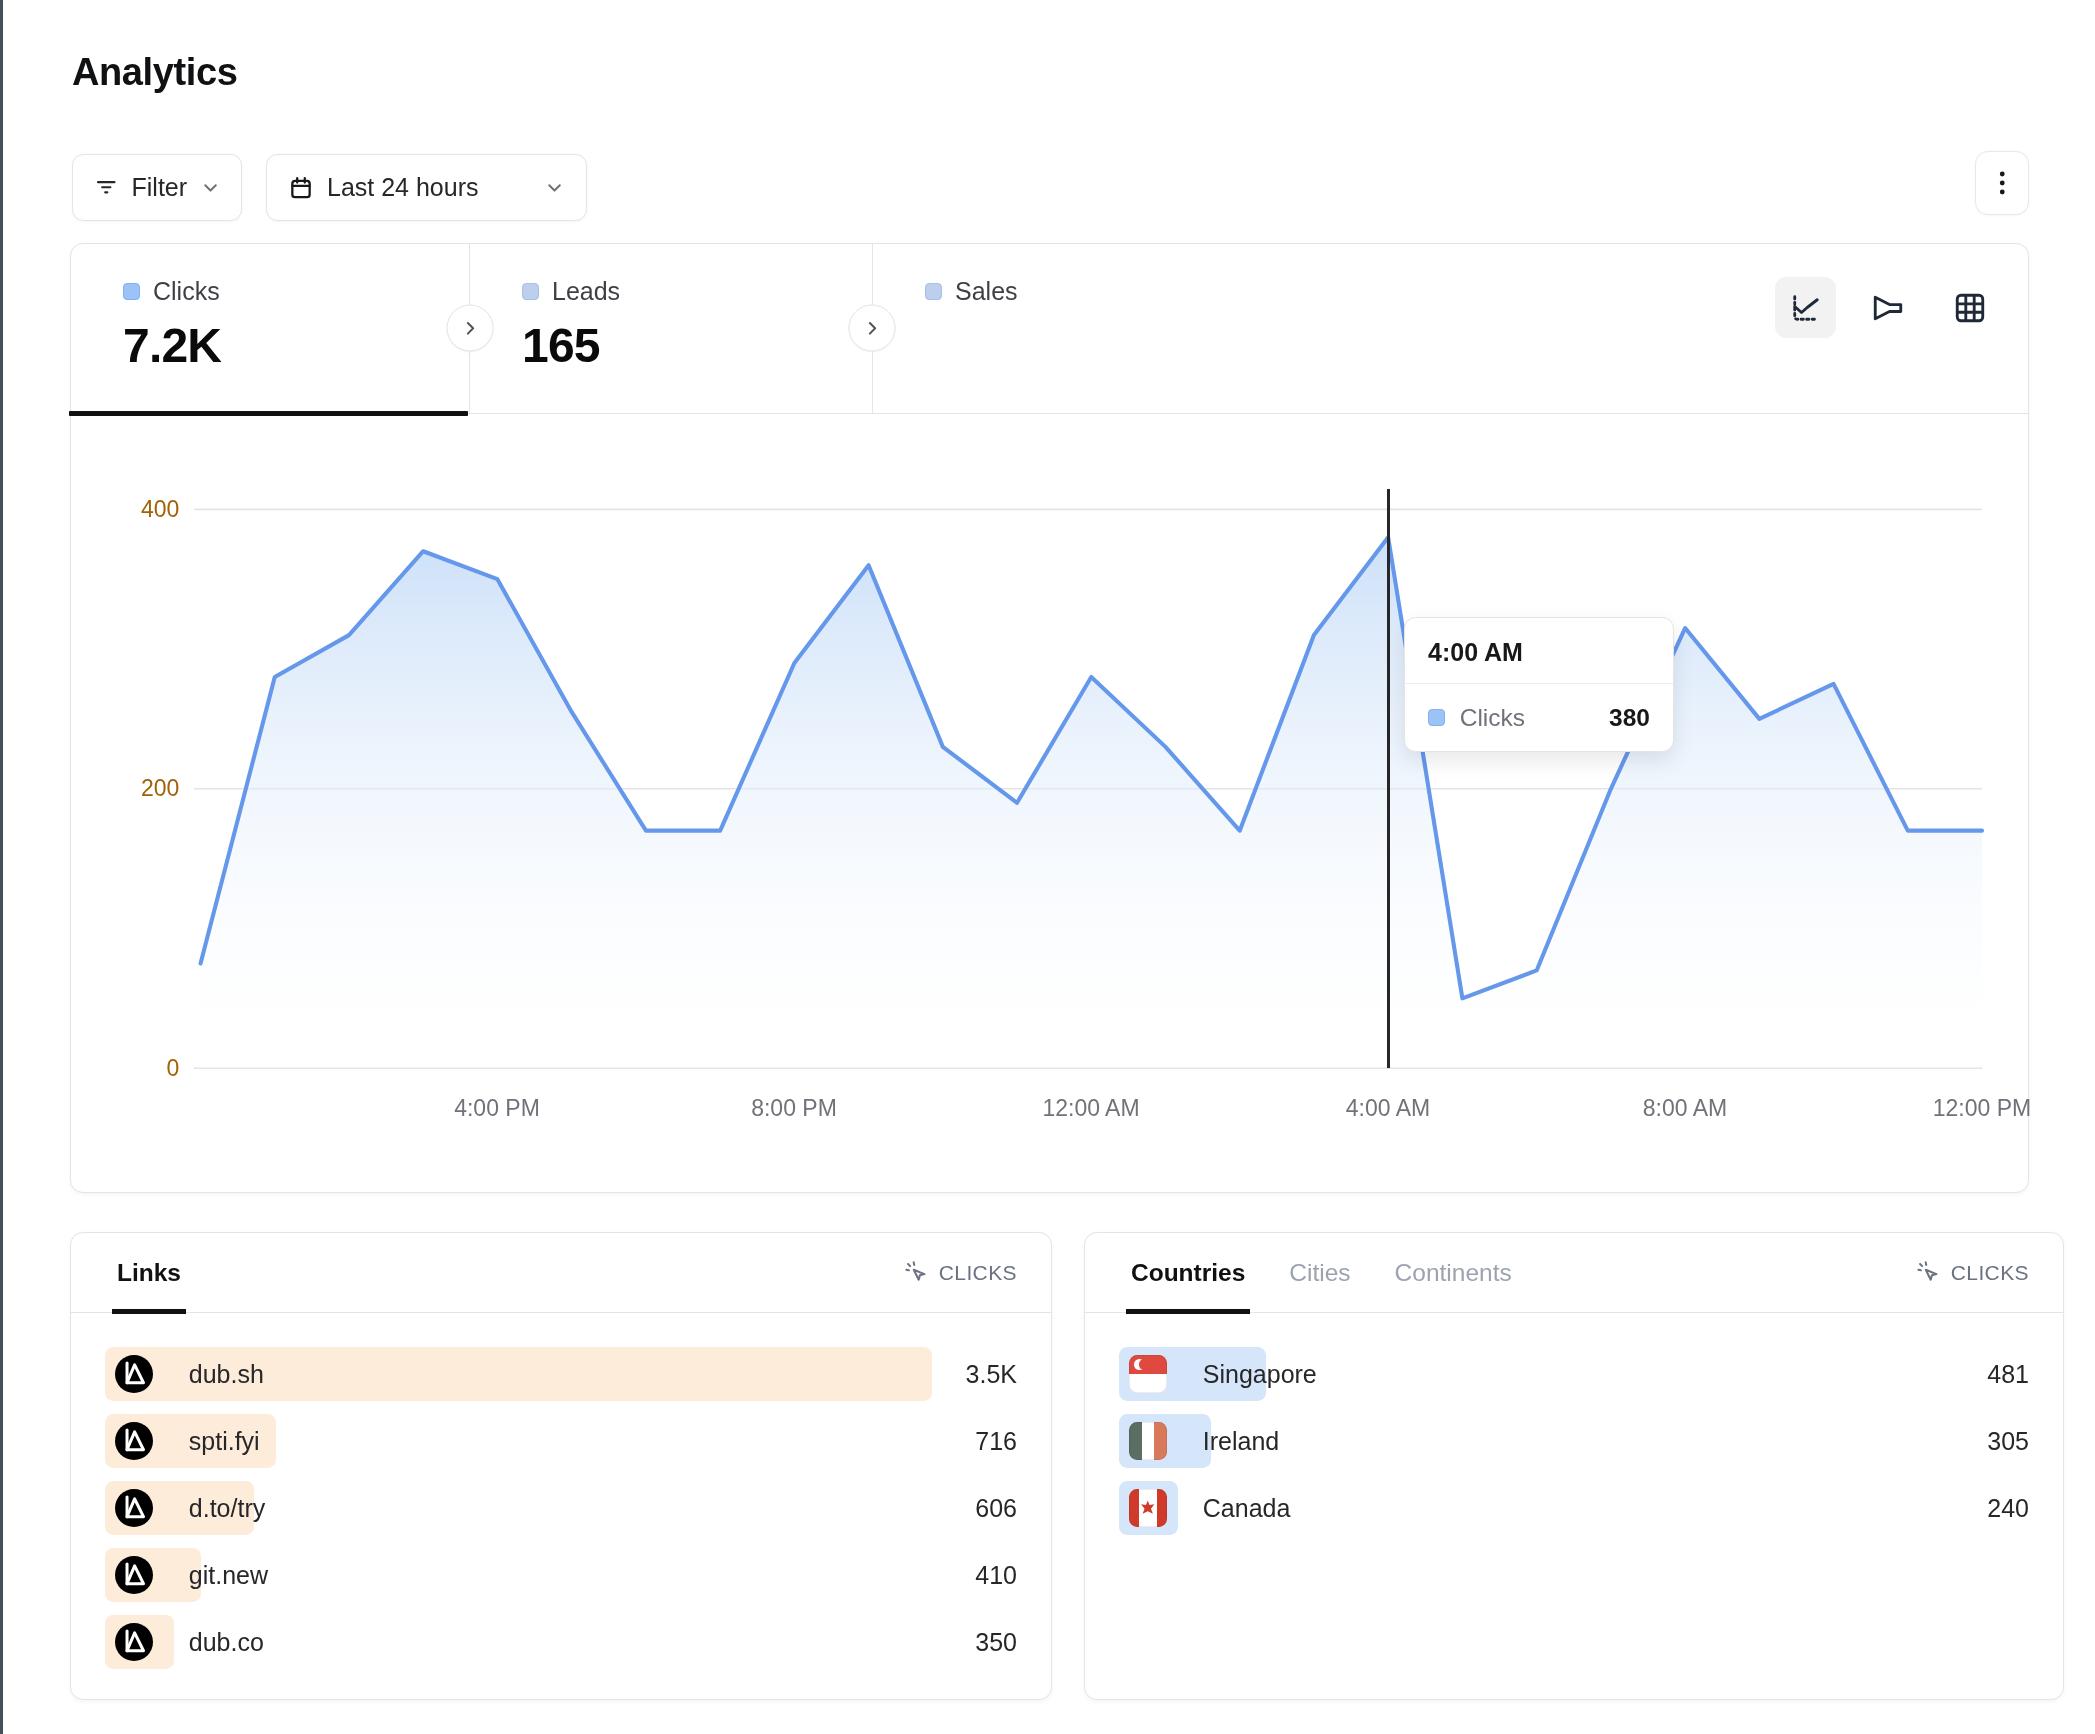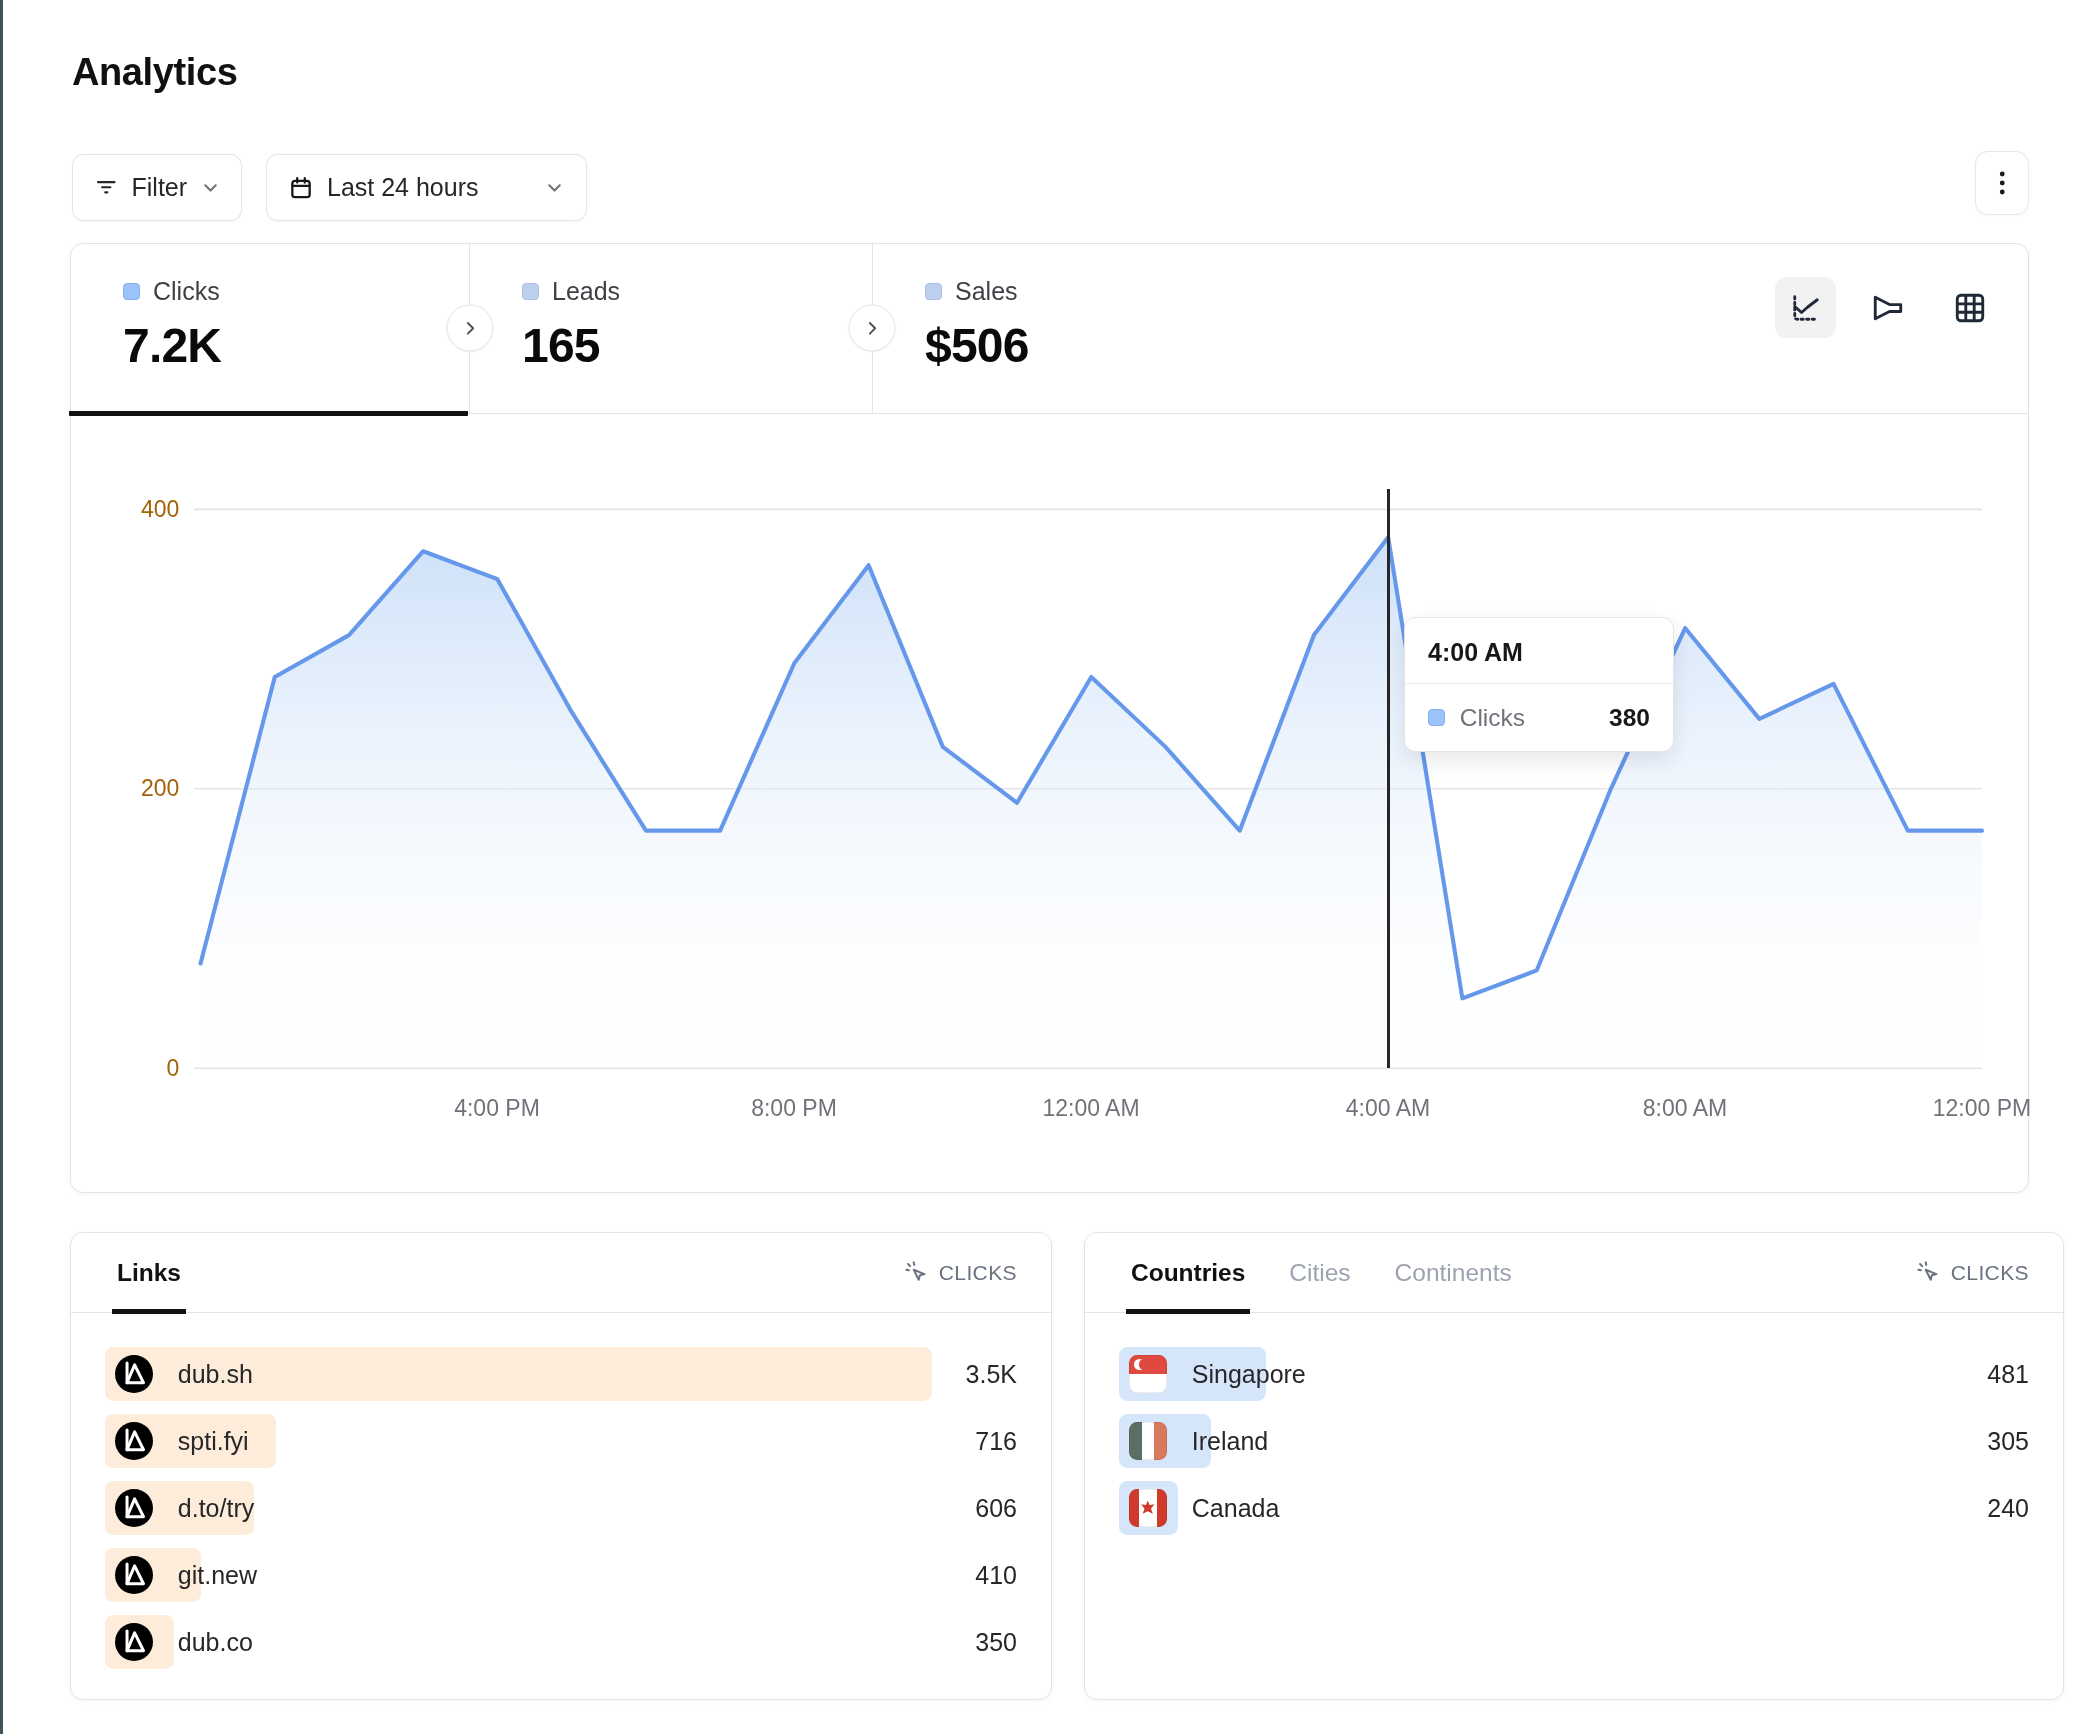--- a/index.html
+++ b/index.html
@@ -61,21 +61,21 @@
   .tabs{display:flex;gap:44px;height:100%;}
   .tab{position:relative;display:flex;align-items:center;height:100%;font-size:24.5px;font-weight:500;color:#9ca3af;cursor:pointer;}
   .tab.active{color:#101113;font-weight:600;margin-left:12px;}
   .tab.active::after{content:"";position:absolute;left:-4.9px;right:-4.9px;bottom:-1.6px;height:4.9px;background:#101113;}
   .metric{margin-left:auto;display:flex;align-items:center;gap:9.8px;font-size:21px;font-weight:500;
           color:#6b7280;letter-spacing:0.4px;cursor:pointer;}
   .rows{padding:34px 34px 0;}
   .row{display:flex;align-items:center;height:54px;margin-bottom:13px;cursor:pointer;}
   .bar-track{position:relative;flex:1;height:54px;margin-right:11.5px;}
   .bar{position:absolute;left:0;top:0;bottom:0;border-radius:8.2px;}
-  .row-content{position:relative;display:flex;align-items:center;gap:25px;height:54px;padding-left:9.8px;z-index:1;}
+  .row-content{position:relative;display:flex;align-items:center;gap:36px;height:54px;padding-left:9.8px;z-index:1;}
   .row-label{font-size:25px;font-weight:500;color:#27272a;}
   .row-val{width:74px;text-align:right;font-size:25px;font-weight:500;color:#27272a;flex:none;}
   .logo-circle{width:38px;height:38px;flex:none;}
   .flag{position:relative;width:38px;height:38px;border-radius:8.2px;overflow:hidden;flex:none;
         box-shadow:inset 0 0 0 0.8px rgba(0,0,0,.10);}
   .flag-us{background:repeating-linear-gradient(180deg,#c0392f 0 3.3px,#fff 3.3px 6.5px);}
   .flag-us::after{content:"";position:absolute;left:0;top:0;width:52%;height:42%;background:#3c3b6e;}
   .flag-in{background:linear-gradient(180deg,#f0853c 0 33%,#fff 33% 66%,#37513b 66%);}
   .flag-in::after{content:"";position:absolute;left:50%;top:50%;width:9.8px;height:9.8px;margin:-5.7px 0 0 -5.7px;
                   border:1.6px solid #1f3b8c;border-radius:50%;}
@@ -147,21 +147,20 @@
               <span class="sq dim"></span>
               <span>Leads</span>
             </div>
             <div class="stat-value">165</div>
           </div>
           <div class="stat" style="width: auto; flex: 1 1 0%;">
             <div class="stat-label">
               <span class="sq dim"></span>
               <span>Sales</span>
             </div>
-            <div class="stat-value">$506</div>
           </div>
         </div>
       <div class="active-underline"></div>
       <button class="sep-circle" style="left:399px;">
         <svg width="19.6" height="19.6" viewBox="0 0 24 24" fill="none" stroke="#52525b" stroke-width="2.4" stroke-linecap="round" stroke-linejoin="round">
             <polyline points="9,5.5 15.5,12 9,18.5"></polyline>
           </svg>
       </button>
       <button class="sep-circle" style="left:801px;">
         <svg width="19.6" height="19.6" viewBox="0 0 24 24" fill="none" stroke="#52525b" stroke-width="2.4" stroke-linecap="round" stroke-linejoin="round">

